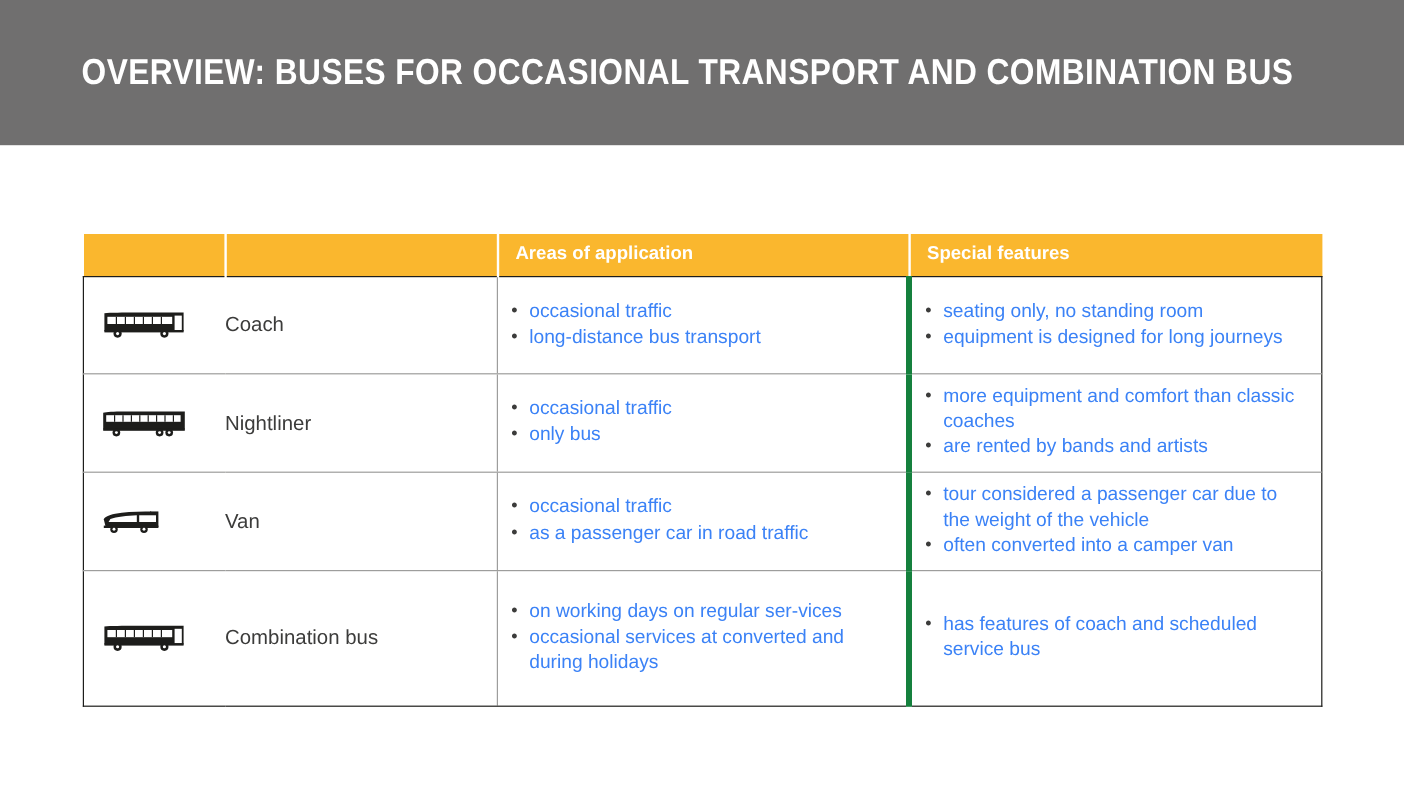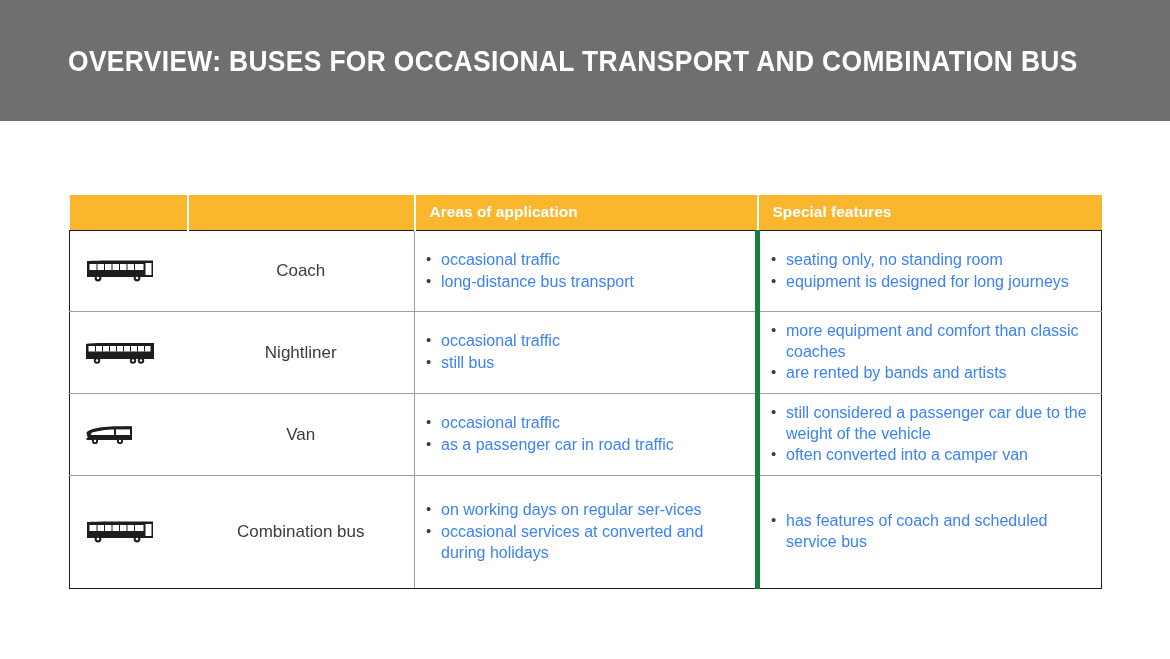--- a/index.html
+++ b/index.html
@@ -121,21 +121,20 @@
     align-items: center;
     justify-content: flex-start;
     padding-left: 6px;
     height: 100%;
   }
   .veh-name {
     font-size: 17px;
     color: #3c3c3b;
     padding-left: 0px;
     line-height: 1.25;
-    text-align: center;
   }
 
   ul.bullets {
     margin: 0;
     padding: 0 14px 0 0;
     list-style: none;
   }
   ul.bullets li {
     position: relative;
     font-size: 16px;
@@ -255,21 +254,21 @@
                 <circle cx="57" cy="22.5" r="1.2" fill="#ffffff"></circle>
               </svg>
             </div>
           </td>
           <td>
             <div class="veh-name">Nightliner</div>
           </td>
           <td class="cell-app">
             <ul class="bullets cell-pad">
               <li>occasional traffic</li>
-              <li>still bus</li>
+              <li>only bus</li>
             </ul>
           </td>
           <td class="cell-feat">
             <ul class="bullets cell-pad">
               <li>more equipment and comfort than classic coaches</li>
               <li>are rented by bands and artists</li>
             </ul>
           </td>
         </tr>
 
@@ -293,21 +292,21 @@
             <div class="veh-name">Van</div>
           </td>
           <td class="cell-app">
             <ul class="bullets cell-pad">
               <li>occasional traffic</li>
               <li>as a passenger car in road traffic</li>
             </ul>
           </td>
           <td class="cell-feat">
             <ul class="bullets cell-pad">
-              <li>still considered a passenger car due to the weight of the vehicle</li>
+              <li>tour considered a passenger car due to the weight of the vehicle</li>
               <li>often converted into a camper van</li>
             </ul>
           </td>
         </tr>
 
         <tr class="row-combi">
           <td class="cell-icon">
             <div class="icon-box">
               <svg width="72" height="30" viewBox="0 0 72 30" aria-hidden="true">
                 <path d="M3 5 L3 20 L69 20 L69 4.5 L30 4.5 C18 4.5 8 4.7 3 5 Z" fill="#1d1d1b"></path>

